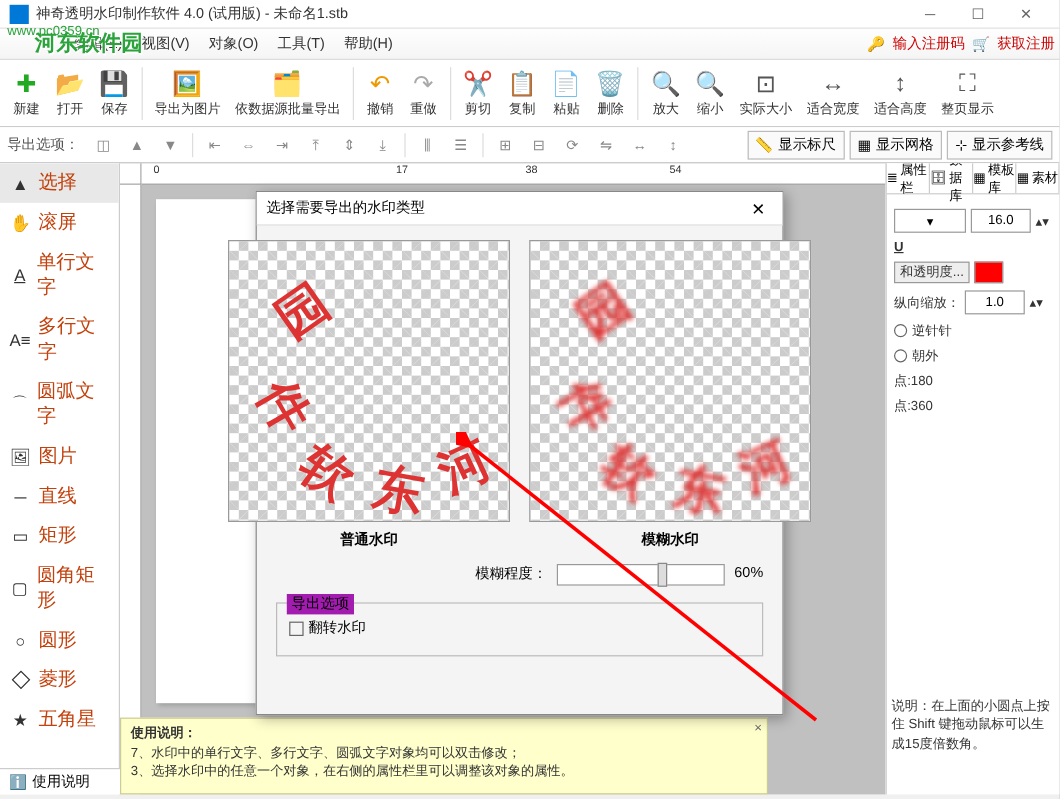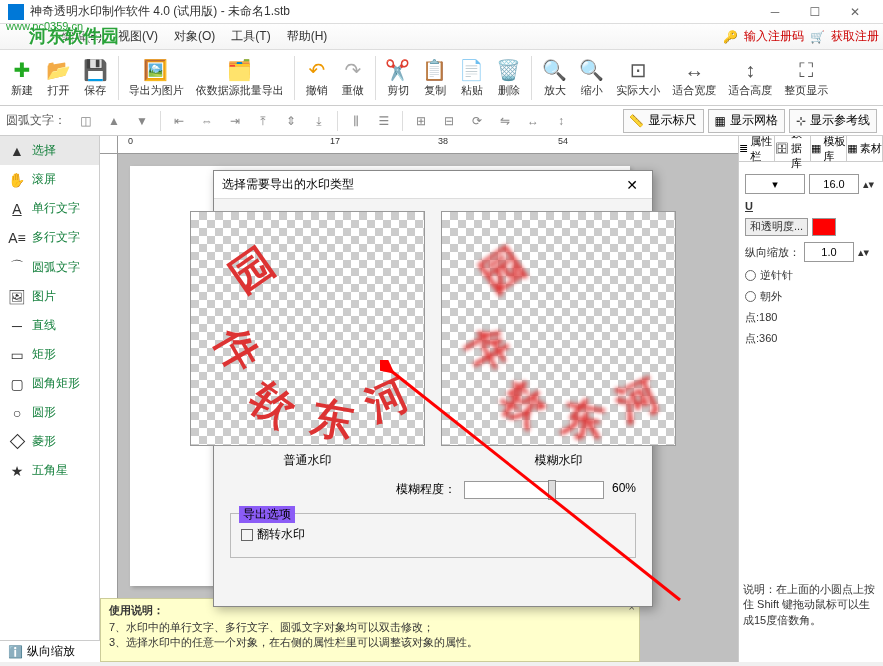--- a/index.html
+++ b/index.html
@@ -34,59 +34,59 @@
 .subbar .sm-sep { width: 1px; height: 20px; background: #ddd; margin: 0 2px; }
 .subbar .spacer { flex: 1; }
 .subbar .rt-btn { display: flex; align-items: center; padding: 2px 6px; border: 1px solid #bbb; background: #fafafa; gap: 4px; height: 24px; cursor: pointer; }
 
 .main { display: flex; height: 526px; position: relative; }
 
 .sidebar { width: 100px; background: #fff; border-right: 1px solid #ccc; overflow: hidden; }
 .side-item { display: flex; align-items: center; gap: 6px; padding: 6px 8px; cursor: pointer; }
 .side-item.active { background: #e8e8e8; }
 .side-item .si-ico { width: 18px; text-align: center; font-size: 14px; color: #333; }
-.side-item .si-lbl { font-size: 12px; color: #15803d; }
+.side-item .si-lbl { font-size: 16px; color: #c2410c; }
 
 .canvas-area { flex: 1; background: #c0c0c0; position: relative; overflow: hidden; }
 .ruler-h { position: absolute; top: 0; left: 18px; right: 0; height: 18px; background: #fff; border-bottom: 1px solid #999; }
 .ruler-v { position: absolute; top: 18px; left: 0; bottom: 0; width: 18px; background: #fff; border-right: 1px solid #999; }
 .ruler-corner { position: absolute; top: 0; left: 0; width: 18px; height: 18px; background: #fff; border-right: 1px solid #999; border-bottom: 1px solid #999; }
 .tick { position: absolute; font-size: 9px; color: #333; }
 .doc { position: absolute; left: 30px; top: 30px; width: 500px; height: 420px; background: #fff; box-shadow: 2px 2px 4px rgba(0,0,0,0.2); }
 .handle { position: absolute; width: 10px; height: 10px; background: #0c0; border: 1px solid #080; border-radius: 50%; left: 100px; top: 230px; }
 
 .rightpanel { width: 145px; background: #fff; border-left: 1px solid #ccc; padding: 0; overflow: hidden; position: relative; }
 .rp-tabs { display: flex; height: 26px; border-bottom: 1px solid #ccc; }
 .rp-tab { flex: 1; display: flex; align-items: center; justify-content: center; font-size: 11px; border-right: 1px solid #ccc; cursor: pointer; gap: 2px; }
 .rp-body { padding: 6px; font-size: 11px; color: #333; }
 .rp-row { display: flex; align-items: center; margin: 6px 0; gap: 4px; }
 .rp-input { width: 50px; height: 20px; border: 1px solid #999; text-align: center; font-size: 11px; }
 .color-swatch { width: 24px; height: 18px; background: #f00; border: 1px solid #999; }
 .dots-btn { padding: 0 4px; border: 1px solid #999; background: #eee; height: 18px; }
 .radio { width: 11px; height: 11px; border: 1px solid #666; border-radius: 50%; display: inline-block; }
 .bottom-desc { position: absolute; bottom: 34px; left: 4px; right: 4px; font-size: 11px; color: #333; line-height: 1.4; }
 
-.dialog { position: absolute; left: 213px; top: 170px; width: 440px; height: 437px; background: #f4f4f4; border: 1px solid #888; box-shadow: 3px 3px 10px rgba(0,0,0,0.3); z-index: 20; }
+.dialog { position: absolute; left: 213px; top: 159px; width: 440px; height: 437px; background: #f4f4f4; border: 1px solid #888; box-shadow: 3px 3px 10px rgba(0,0,0,0.3); z-index: 20; }
 .dlg-title { height: 28px; display: flex; align-items: center; padding: 0 8px; background: #fff; border-bottom: 1px solid #ddd; }
 .dlg-title .dt-text { flex: 1; font-size: 12px; }
 .dlg-close { width: 24px; text-align: center; cursor: pointer; font-size: 14px; }
 .dlg-body { padding: 12px 16px; }
 .previews { display: flex; gap: 16px; justify-content: center; }
 .preview { width: 235px; }
 .preview-img { width: 235px; height: 235px; border: 1px solid #999; position: relative; background-image:
   linear-gradient(45deg,#ccc 25%,transparent 25%),linear-gradient(-45deg,#ccc 25%,transparent 25%),
   linear-gradient(45deg,transparent 75%,#ccc 75%),linear-gradient(-45deg,transparent 75%,#ccc 75%);
   background-size: 16px 16px; background-position: 0 0,0 8px,8px -8px,-8px 0; background-color: #fff; }
-.preview-lbl { text-align: center; margin-top: 6px; font-size: 12px; }
+.preview-lbl { text-align: center; margin-top: 6px; font-size: 12px; font-weight: bold; }
 .wm-char { position: absolute; font-family: "KaiTi","STKaiti",serif; font-size: 42px; color: #d33; font-weight: bold; }
 .blur-row { display: flex; align-items: flex-start; justify-content: flex-end; margin-top: 12px; gap: 8px; }
 .slider { width: 140px; height: 18px; background: #fff; border: 1px solid #999; position: relative; }
 .slider-thumb { position: absolute; top: -2px; width: 8px; height: 20px; background: #ddd; border: 1px solid #888; left: 60%; }
 .export-box { margin-top: 14px; border: 1px solid #bbb; padding: 12px 10px 14px; position: relative; }
-.export-box .legend { position: absolute; top: -8px; left: 8px; background: #8b5cf6; padding: 0 4px; font-size: 12px; }
+.export-box .legend { position: absolute; top: -8px; left: 8px; background: #a21caf; padding: 0 4px; font-size: 12px; }
 .checkbox { width: 12px; height: 12px; border: 1px solid #666; display: inline-block; vertical-align: middle; margin-right: 4px; }
 
 .arrow { position: absolute; left: 380px; top: 360px; width: 320px; height: 250px; z-index: 30; pointer-events: none; }
 
 .help-box { position: absolute; left: 100px; bottom: 0; width: 540px; height: 64px; background: #ffffcc; border: 1px solid #cc9; padding: 4px 8px; font-size: 11px; color: #333; z-index: 2; }
 .help-close { position: absolute; top: 2px; right: 4px; cursor: pointer; color: #666; }
 .help-title { font-weight: bold; margin-bottom: 2px; }
 
 .side-help { position: absolute; left: 0; bottom: 0; width: 100px; height: 22px; display: flex; align-items: center; gap: 4px; padding: 0 8px; background: #fff; border-top: 1px solid #ccc; z-index: 3; }
 .triangle { width: 0; height: 0; border-left: 7px solid transparent; border-right: 7px solid transparent; border-bottom: 12px solid #333; display: inline-block; }
@@ -191,21 +191,21 @@
       <span class="ico">↕</span>
       <span class="lbl">适合高度</span>
     </div>
   <div class="tool-btn">
       <span class="ico">⛶</span>
       <span class="lbl">整页显示</span>
     </div>
 </div>
 
 <div class="subbar">
-  <span class="lbl">圆弧文字：</span>
+  <span class="lbl">导出选项：</span>
   <span class="sm-btn">◫</span>
   <span class="sm-btn">▲</span>
   <span class="sm-btn">▼</span>
   <span class="sm-sep"></span>
   <span class="sm-btn">⇤</span>
   <span class="sm-btn">⇔</span>
   <span class="sm-btn">⇥</span>
   <span class="sm-btn">⤒</span>
   <span class="sm-btn">⇕</span>
   <span class="sm-btn">⤓</span>
@@ -359,21 +359,21 @@
 
   <div class="help-box">
     <span class="help-close">×</span>
     <div class="help-title">使用说明：</div>
     <div>7、水印中的单行文字、多行文字、圆弧文字对象均可以双击修改；</div>
     <div>3、选择水印中的任意一个对象，在右侧的属性栏里可以调整该对象的属性。</div>
   </div>
 
   <div class="side-help">
     <span>ℹ️</span>
-    <span>纵向缩放</span>
+    <span>使用说明</span>
   </div>
 </div>
 
 <div class="dialog">
   <div class="dlg-title">
     <span class="dt-text">选择需要导出的水印类型</span>
     <span class="dlg-close">✕</span>
   </div>
   <div class="dlg-body">
     <div class="previews">

